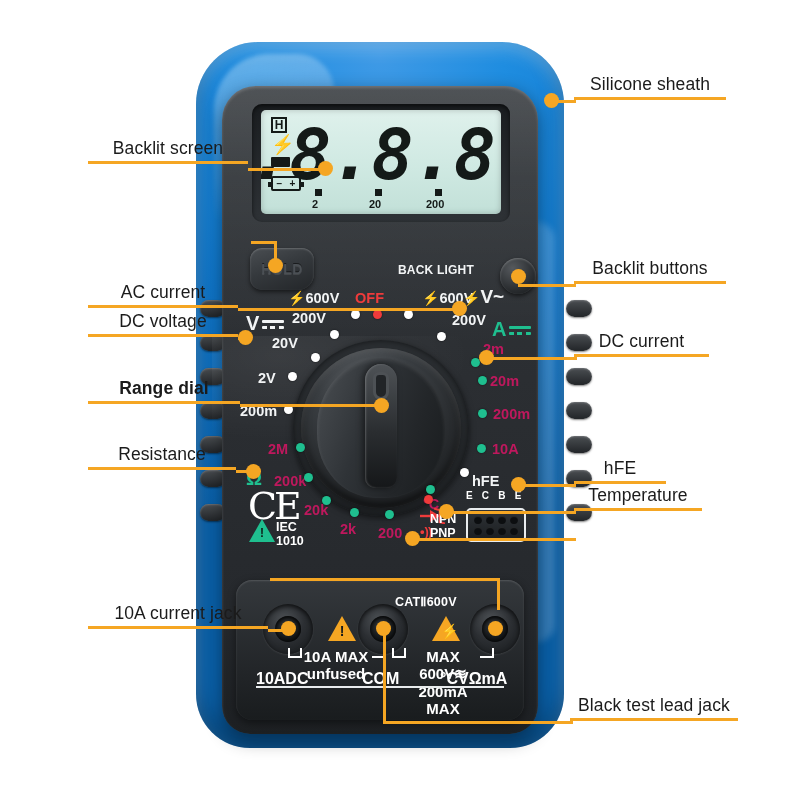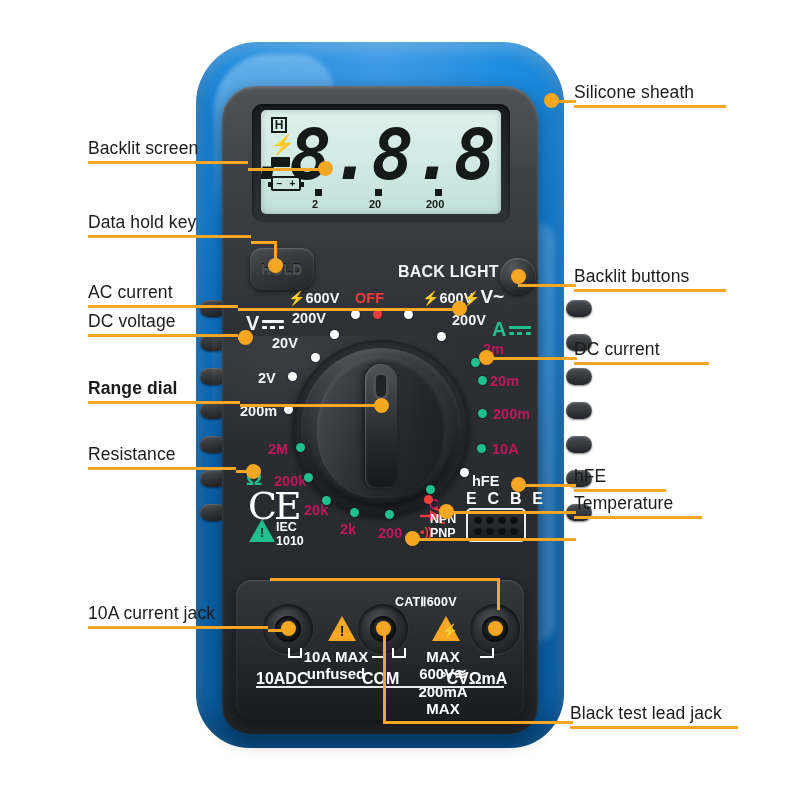--- a/index.html
+++ b/index.html
@@ -7,22 +7,22 @@
     margin: 0; padding: 0;
     width: 800px; height: 800px;
     background: #ffffff;
     font-family: "Liberation Sans", sans-serif;
     overflow: hidden;
   }
   #stage { position: relative; width: 800px; height: 800px; background: #fff; }
 
   
   .anno { position: absolute; font-size: 17.5px; color: #1b1b1b; letter-spacing: .1px; white-space: nowrap; }
-  .anno.left  { text-align: left; }
-  .anno.right { text-align: left; margin-top: 8px; }
+  .anno.left  { text-align: center; }
+  .anno.right { text-align: center; }
   .anno-txt { display: block; padding-bottom: 3px; line-height: 1.15; }
   .anno-rule { display: block; height: 2.5px; background: #f5a623; width: 100%; }
 
   .lead { position: absolute; background: #f5a623; }
   .lead.h { height: 2.5px; }
   .lead.v { width: 2.5px; }
   .dot { position: absolute; width: 15px; height: 15px; border-radius: 50%; background: #f5a623; }
 
   
   .sheath {
@@ -115,21 +115,21 @@
     position: absolute; left: 250px; top: 248px; width: 64px; height: 42px;
     border-radius: 12px 12px 16px 12px;
     background: linear-gradient(160deg,#4a4e52 0%, #35393d 45%, #232629 100%);
     box-shadow: inset 0 1px 2px rgba(255,255,255,.22), 0 2px 4px rgba(0,0,0,.55);
     display:flex; align-items:center; justify-content:center;
   }
   .hold-btn span { font-size: 14px; font-weight: 700; color: #4b5055;
                    text-shadow: 0 1px 0 rgba(255,255,255,.10), 0 -1px 0 rgba(0,0,0,.5); letter-spacing: .5px; }
 
   
-  .bl-text { position: absolute; left: 398px; top: 263px; font-size: 16px; font-weight: 700; color: #f2f4f5; letter-spacing:.2px; }
+  .bl-text { position: absolute; left: 398px; top: 263px; font-size: 12px; font-weight: 700; color: #f2f4f5; letter-spacing:.2px; }
   .bl-btn {
     position: absolute; left: 500px; top: 258px; width: 36px; height: 36px; border-radius: 50%;
     background: radial-gradient(circle at 35% 28%, #55595d, #2a2d30 62%, #15181a 100%);
     box-shadow: inset 0 1px 2px rgba(255,255,255,.25), 0 2px 4px rgba(0,0,0,.6);
   }
 
   
   .dial-ring {
     position: absolute; left: 293px; top: 340px; width: 176px; height: 176px; border-radius: 50%;
     background: radial-gradient(circle at 50% 45%, #303438 60%, #1a1d20 100%);
@@ -186,21 +186,21 @@
          border-left: 13px solid transparent; border-right: 13px solid transparent; border-bottom: 23px solid #1fbf8f; }
   .tri:after { content:"!"; position:absolute; left:-3px; top:7px; width:6px; color:#0c1b16;
                font-size: 12px; font-weight: 700; text-align:center; font-family:"Liberation Sans",sans-serif; }
 
   
   .diode { position: absolute; left: 420px; top: 508px; width: 34px; height: 16px; }
   .diode svg { display:block; }
   .buzz { position: absolute; left: 420px; top: 524px; font-size: 13px; color:#ef3b3b; font-weight: 700; }
 
   
-  .ecbe { position: absolute; left: 466px; top: 490px; font-size: 16px; font-weight:700; color:#fff; letter-spacing: 3.2px; }
+  .ecbe { position: absolute; left: 466px; top: 490px; font-size: 10px; font-weight:700; color:#fff; letter-spacing: 3.2px; }
   .npnpnp { position: absolute; left: 430px; top: 512px; font-size: 12.5px; font-weight: 700; color:#fff; line-height: 1.12; }
   .socket {
     position: absolute; left: 466px; top: 508px; width: 60px; height: 34px; border-radius: 5px;
     background: linear-gradient(180deg,#2f3337,#1b1e21);
     border: 2px solid #e9ecee;
     padding: 5px 5px; display:grid; grid-template-columns: repeat(4,1fr); grid-template-rows: repeat(2,1fr);
     gap: 2px;
   }
   .socket i { width: 8px; height: 8px; border-radius:50%; background:#0c0e10; justify-self:center; align-self:center;
               box-shadow: inset 0 1px 1px rgba(255,255,255,.12); }
@@ -444,24 +444,20 @@
 
   <div class="hr-line"></div>
 
   <div class="anno left" style="left:88px; top:138px; width:160px;">
     <span class="anno-txt">Backlit screen</span>
     <span class="anno-rule"></span>
   </div>
   <div class="lead h" style="left:248px; top:168px; width:78px;"></div>
   <div class="dot" style="left:318px; top:161px;"></div>
 
-  <div class="anno left" style="left:88px; top:212px; width:163px;">
-    <span class="anno-txt">Data hold key</span>
-    <span class="anno-rule"></span>
-  </div>
   <div class="lead h" style="left:251px; top:241px; width:25px;"></div>
   <div class="lead v" style="left:274px; top:241px; height:24px;"></div>
   <div class="dot" style="left:268px; top:258px;"></div>
 
   <div class="anno left" style="left:88px; top:282px; width:150px;">
     <span class="anno-txt">AC current</span>
     <span class="anno-rule"></span>
   </div>
   <div class="lead h" style="left:238px; top:308px; width:222px;"></div>
   <div class="dot" style="left:452px; top:301px;"></div>

